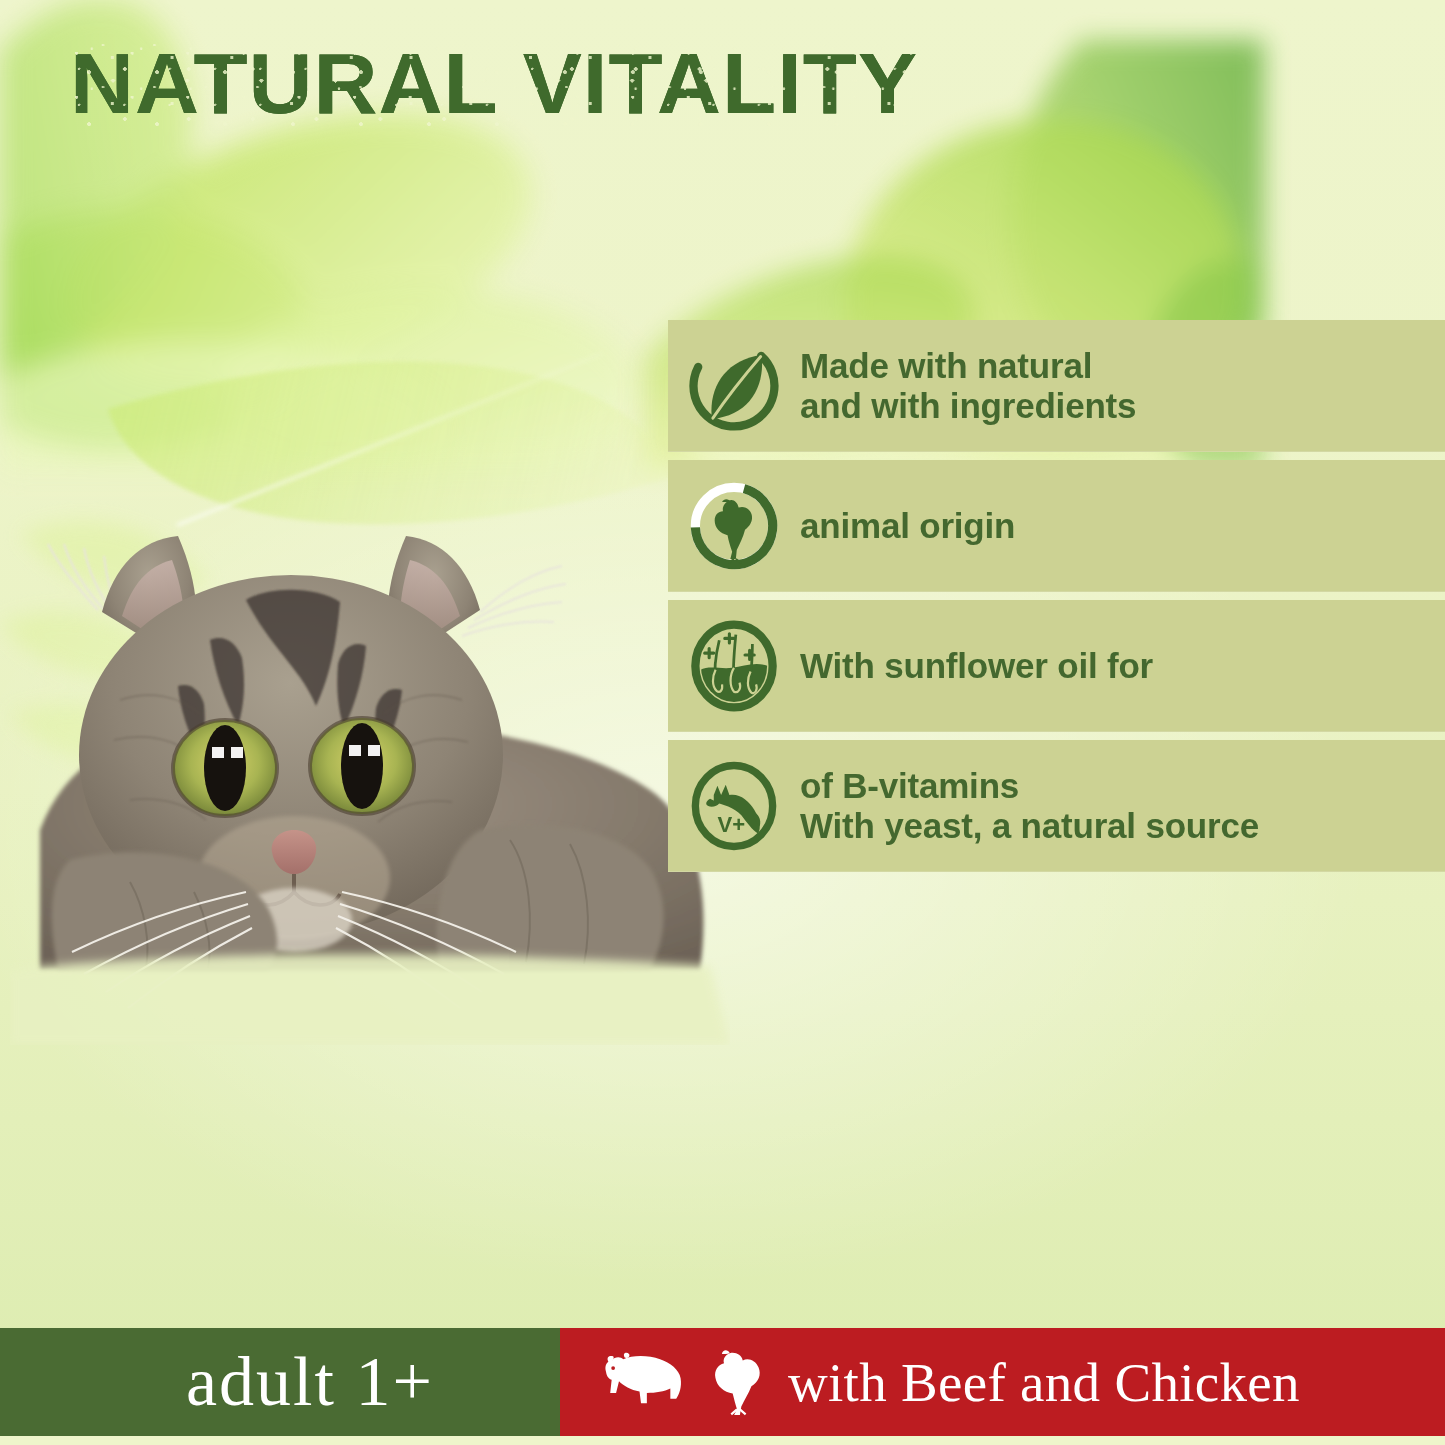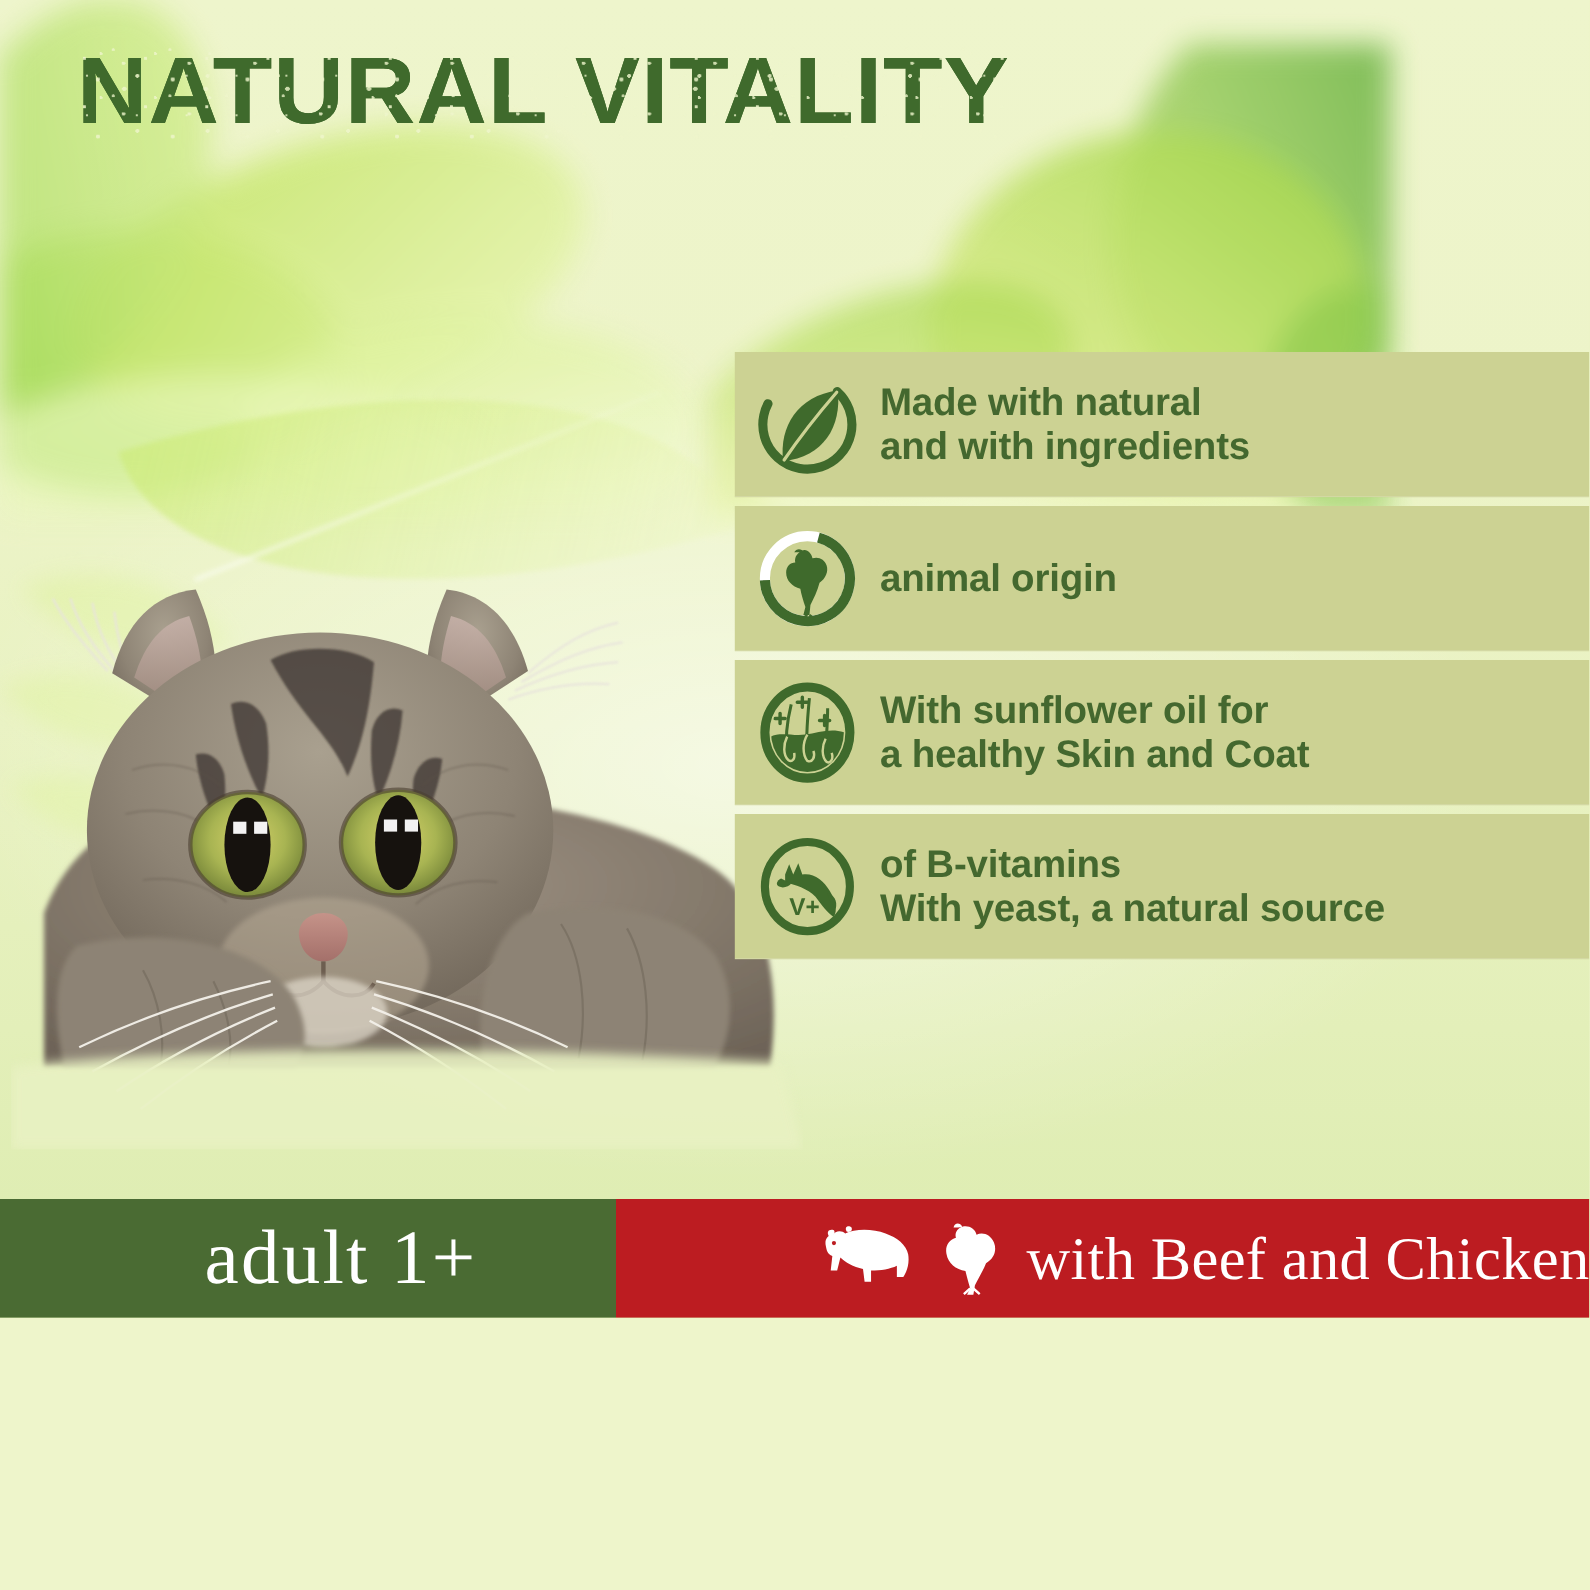--- a/index.html
+++ b/index.html
@@ -2,21 +2,21 @@
 <html><head>
 <meta charset="utf-8">
 <style>
   html,body{margin:0;padding:0;}
   body{
     width:1445px;height:1445px;overflow:hidden;
     font-family:"Liberation Sans", sans-serif;
     background:#eef5cb;
   }
   #pack{
-    position:relative;width:1445px;height:1198px;overflow:hidden;
+    position:relative;width:1445px;height:1436px;overflow:hidden;
     background:
       radial-gradient(120% 70% at 50% 0%, #eff6cf 0%, #edf4c9 38%, #e6f0bd 62%, #dcebb0 100%);
   }
 
   
   .wash{position:absolute;inset:0;pointer-events:none;}
   .wash.top{
     background:linear-gradient(180deg,#eef5cc 0%,#edf4c9 30%,#e9f2c2 55%,#e3efb9 78%,#dcecaf 100%);
   }
   .wash.mid{
@@ -88,21 +88,21 @@
   .bottombar{position:absolute;left:0;bottom:0;width:1445px;height:108px;display:flex;font-family:Liberation Serif, serif;}
   .bar-green{
     background:#4a6b33;width:560px;height:108px;
     display:flex;align-items:center;justify-content:center;
   }
   .bar-green .label{
     color:#ffffff;font-size:70px;line-height:1;font-weight:400;letter-spacing:2px;
     padding-left:60px;
   }
   .bar-red{
-    background:#bc1c21;flex:1;height:108px;display:flex;align-items:center;gap:22px;padding-left:36px;justify-content:flex-end;
+    background:#bc1c21;flex:1;height:108px;display:flex;align-items:center;gap:22px;padding-left:36px;
   }
   .bar-red .label{
     color:#ffffff;font-size:55px;line-height:1;font-weight:400;letter-spacing:.3px;
   }
 
   
   .cat{position:absolute;left:10px;top:500px;width:720px;height:545px;}
 </style>
 </head>
 <body>
@@ -363,21 +363,20 @@
             <g stroke="#3f6a2c" stroke-width="3.4" stroke-linecap="round">
               <path d="M18,36 L28,36 M23,31 L23,41"></path>
               <path d="M40,20 L50,20 M45,15 L45,25"></path>
               <path d="M62,38 L72,38 M67,33 L67,43"></path>
             </g>
           </g>
         </svg>
       </div>
       <div class="txt">
         <span class="l">With sunflower oil for</span>
-        <span class="l">a healthy Skin and Coat</span>
       </div>
     </div>
 
     <div class="panel">
       <div class="ico">
         <svg width="92" height="92" viewBox="0 0 100 100">
           <ellipse cx="50" cy="50" rx="42" ry="44" fill="none" stroke="#3f6a2c" stroke-width="8"></ellipse>
           <g fill="#3f6a2c">
             <path d="M28,38 L32,28 L36,38 L41,27 L45,38 C56,36 66,44 72,54
                      C78,64 80,74 76,80 C70,76 64,68 58,60 C50,52 38,48 28,46 Z"></path>

